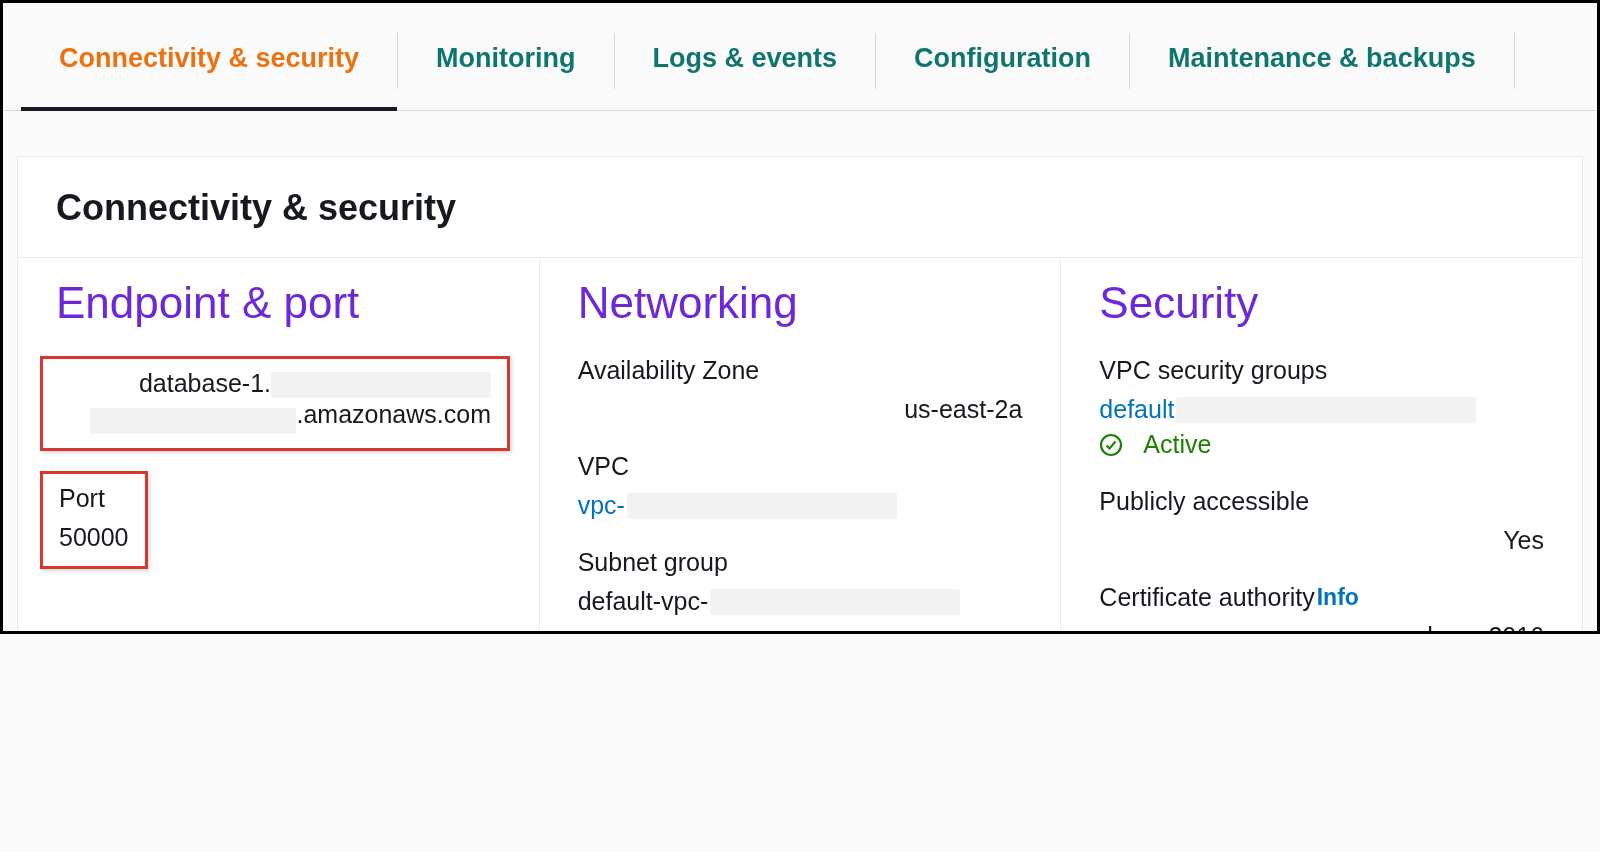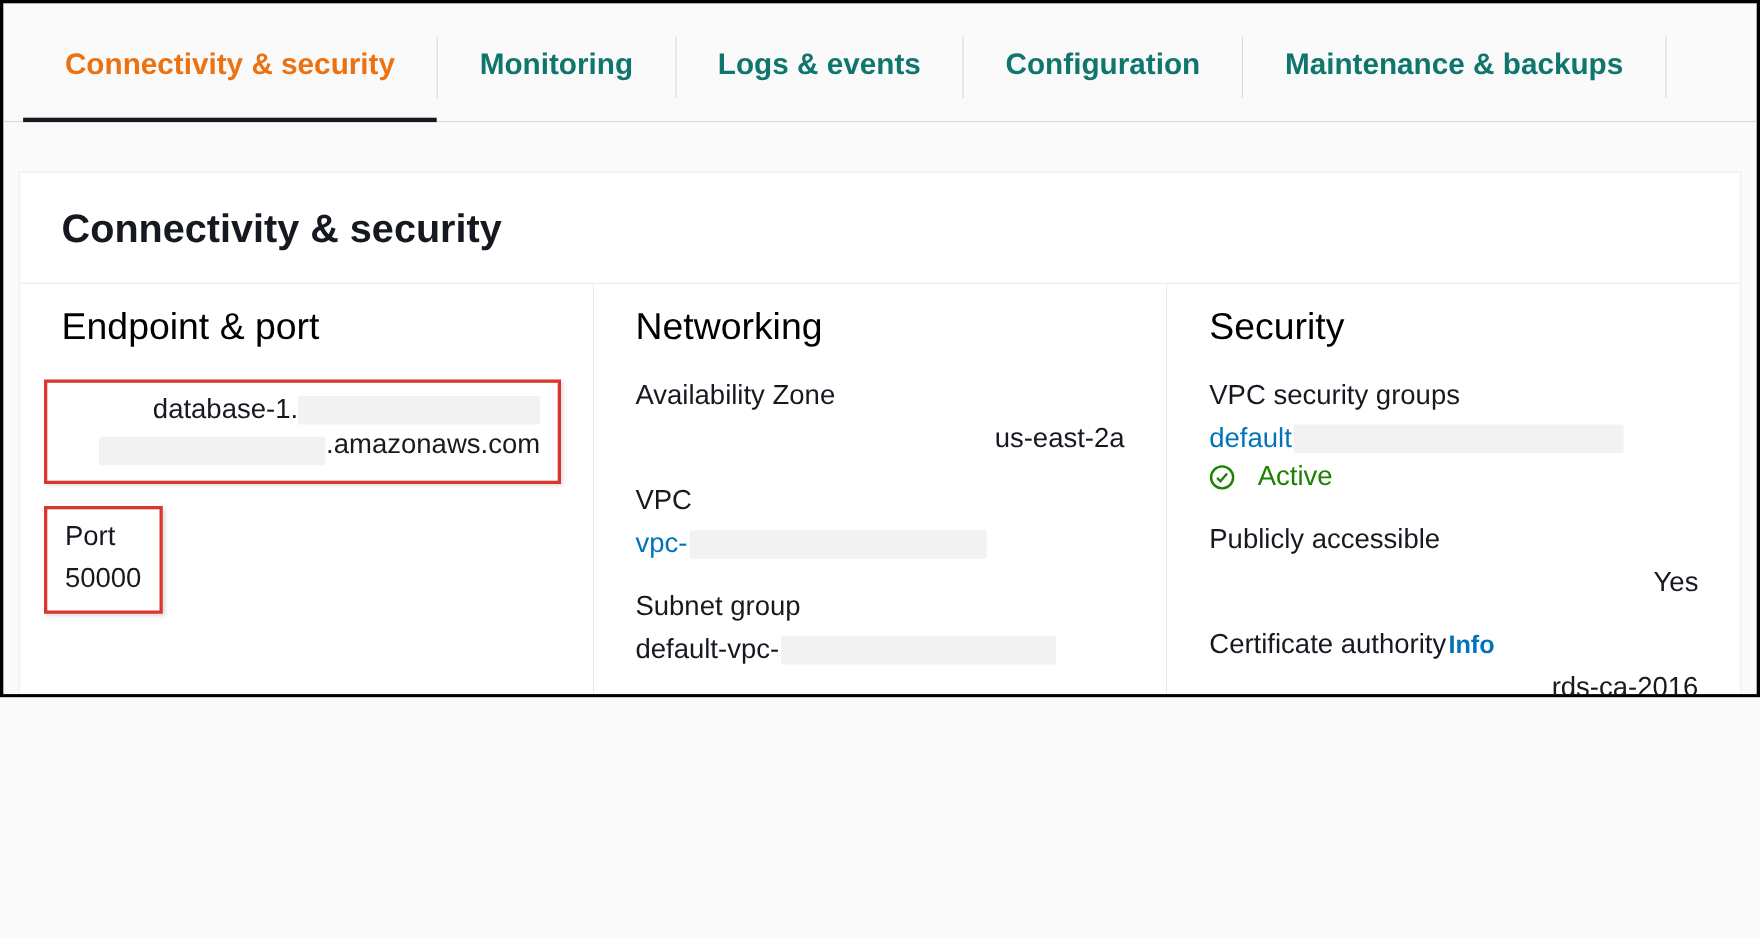--- a/index.html
+++ b/index.html
@@ -73,23 +73,23 @@
   }
   .col {
     flex: 1 1 0;
     padding: 20px 38px 0 38px;
     border-right: 1px solid #eaeded;
     min-width: 0;
   }
   .col:last-child { border-right: none; }
 
   .section-title {
-    font-size: 34px;
+    font-size: 44px;
     font-weight: 400;
-    color: #000000;
+    color: #6d28d9;
     margin: 0 0 28px 0;
   }
 
   .block { margin-bottom: 28px; }
   .field-label {
     font-size: 25px;
     color: #16191f;
     margin-bottom: 10px;
   }
   .field-value {

